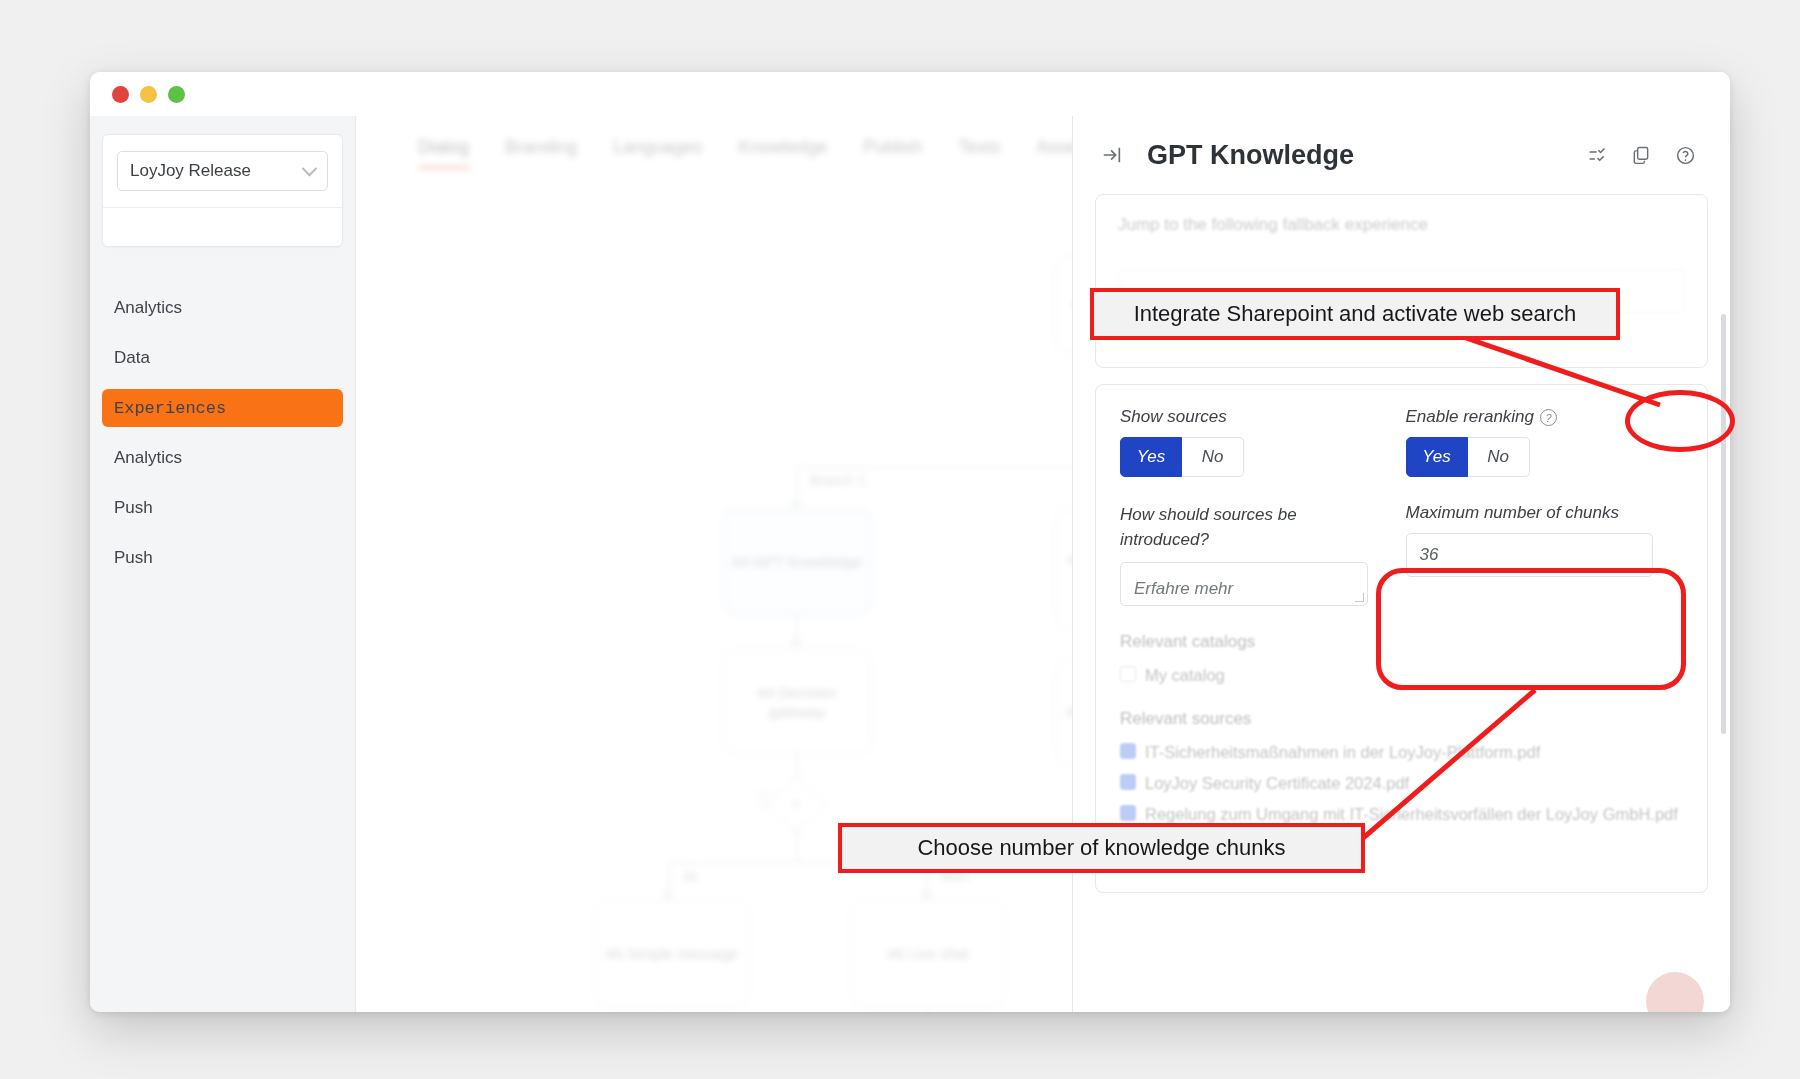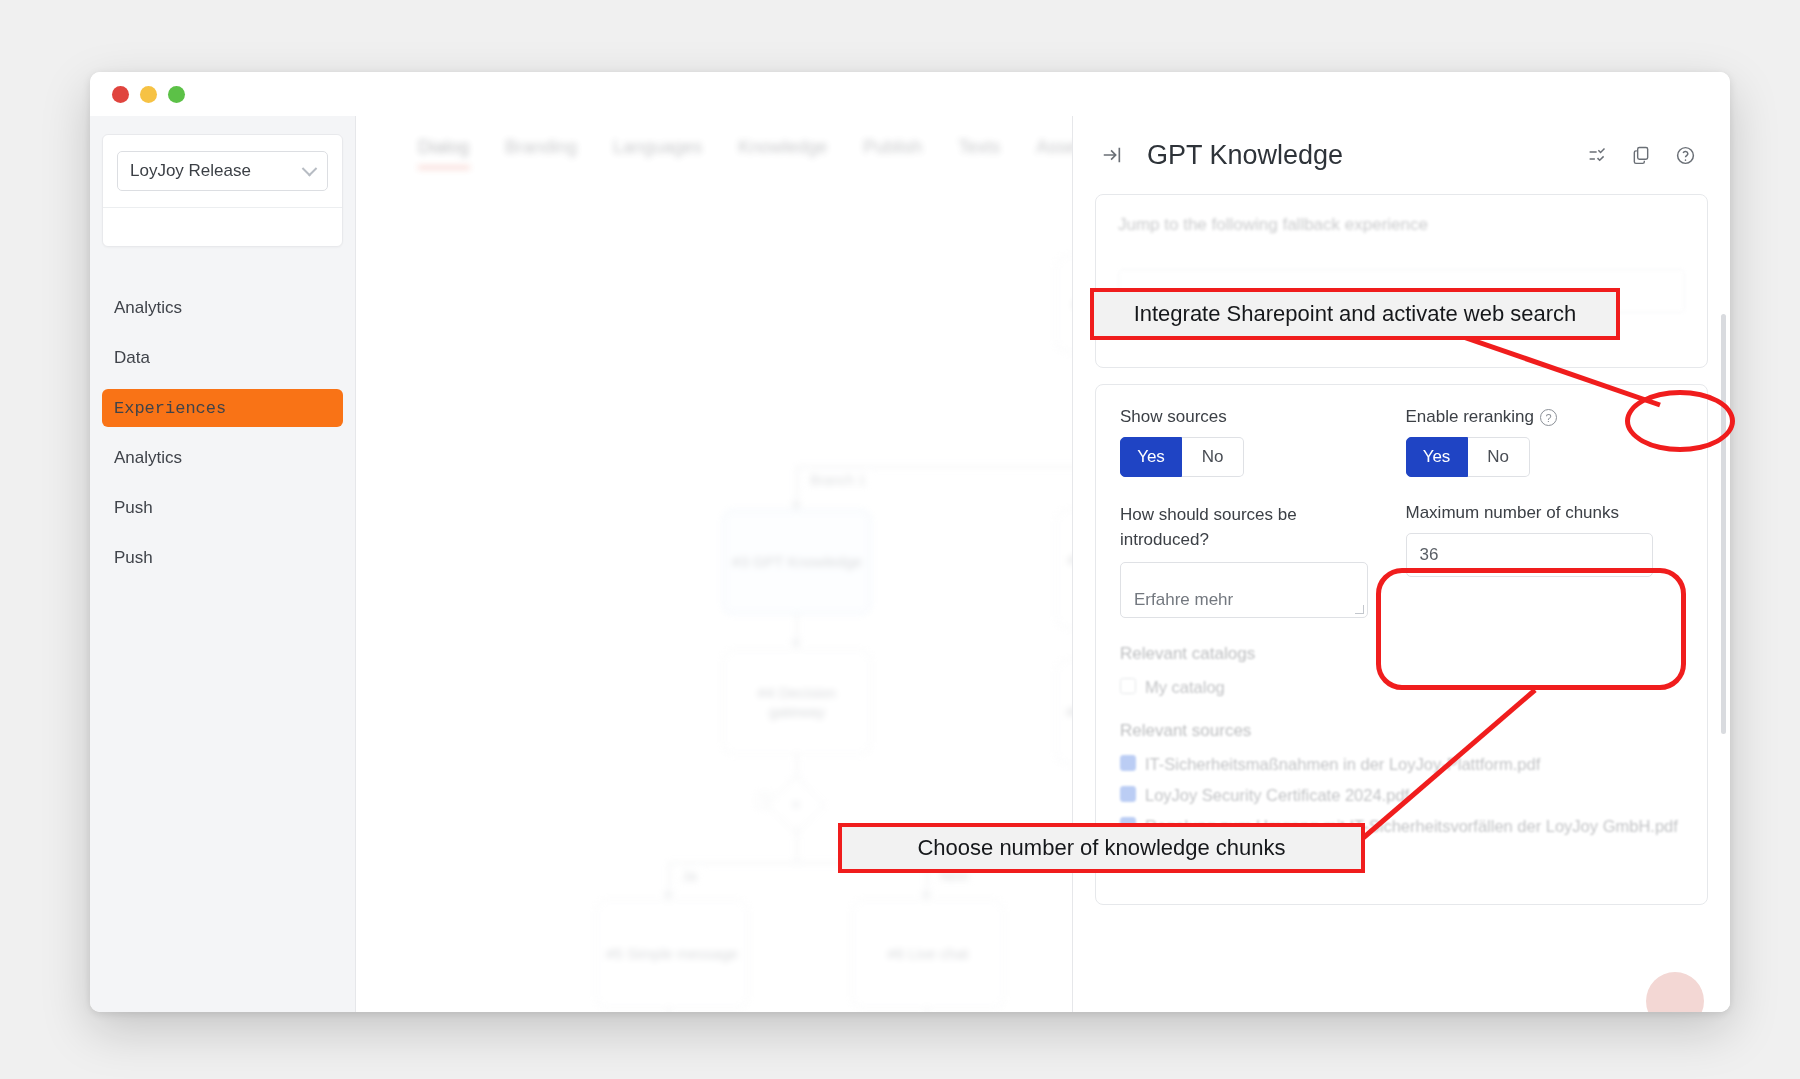--- a/index.html
+++ b/index.html
@@ -250,21 +250,21 @@
   .panel-icon-btn {
     width: 38px; height: 38px;
     border-radius: 5px;
     display: flex; align-items: center; justify-content: center;
     color: #6a6f76;
     flex-shrink: 0;
   }
   .panel-title {
     font-size: 27px;
     color: #2e3339;
-    font-weight: 400;
+    font-weight: 700;
     flex: 1;
   }
   .panel-actions { display: flex; gap: 6px; }
 
   .panel-scroll {
     flex: 1;
     overflow: hidden;
     padding: 0 22px 0 22px;
     position: relative;
   }
@@ -302,21 +302,21 @@
     display: flex; align-items: center; justify-content: space-between;
     margin-bottom: 28px;
   }
   .cloud-btn {
     width: 46px; height: 38px;
     background: #ebedf0;
     border-radius: 6px;
     display: flex; align-items: center; justify-content: center;
     color: #60656c;
   }
-  .row2 { display: flex; gap: 8px; }
+  .row2 { display: flex; gap: 8px; font-style: italic; }
   .col { width: 50%; padding-right: 30px; }
   .toggle-group { display: flex; }
   .toggle-btn {
     min-width: 62px;
     height: 40px;
     border: 1px solid #dfe1e5;
     display: flex; align-items: center; justify-content: center;
     font-size: 17px;
     color: #4a4e55;
     background: #fff;
@@ -335,21 +335,21 @@
     border-radius: 50%;
     align-items: center; justify-content: center;
     font-size: 11px; color: #8b9097;
     margin-left: 6px;
     vertical-align: middle;
   }
   .textarea {
     height: 44px;
     border: 1px solid #dfe1e5;
     border-radius: 5px;
-    padding: 27px 13px;
+    padding: 16px 13px;
     font-size: 17px;
     color: #73787f;
     position: relative;
   }
   .textarea::after {
     content: "";
     position: absolute;
     right: 3px; bottom: 3px;
     width: 8px; height: 8px;
     border-right: 1.5px solid #c3c7cd;

